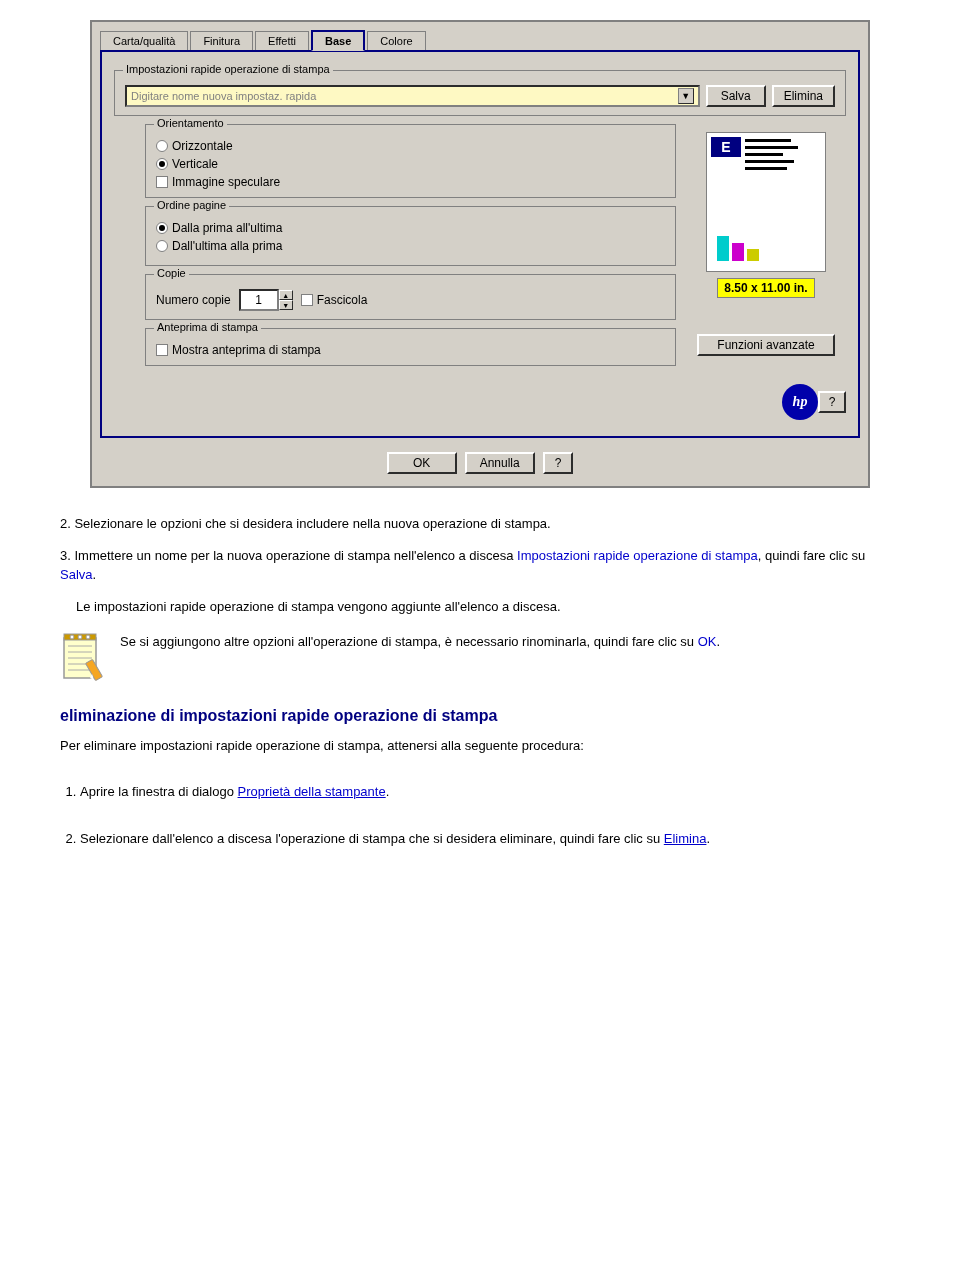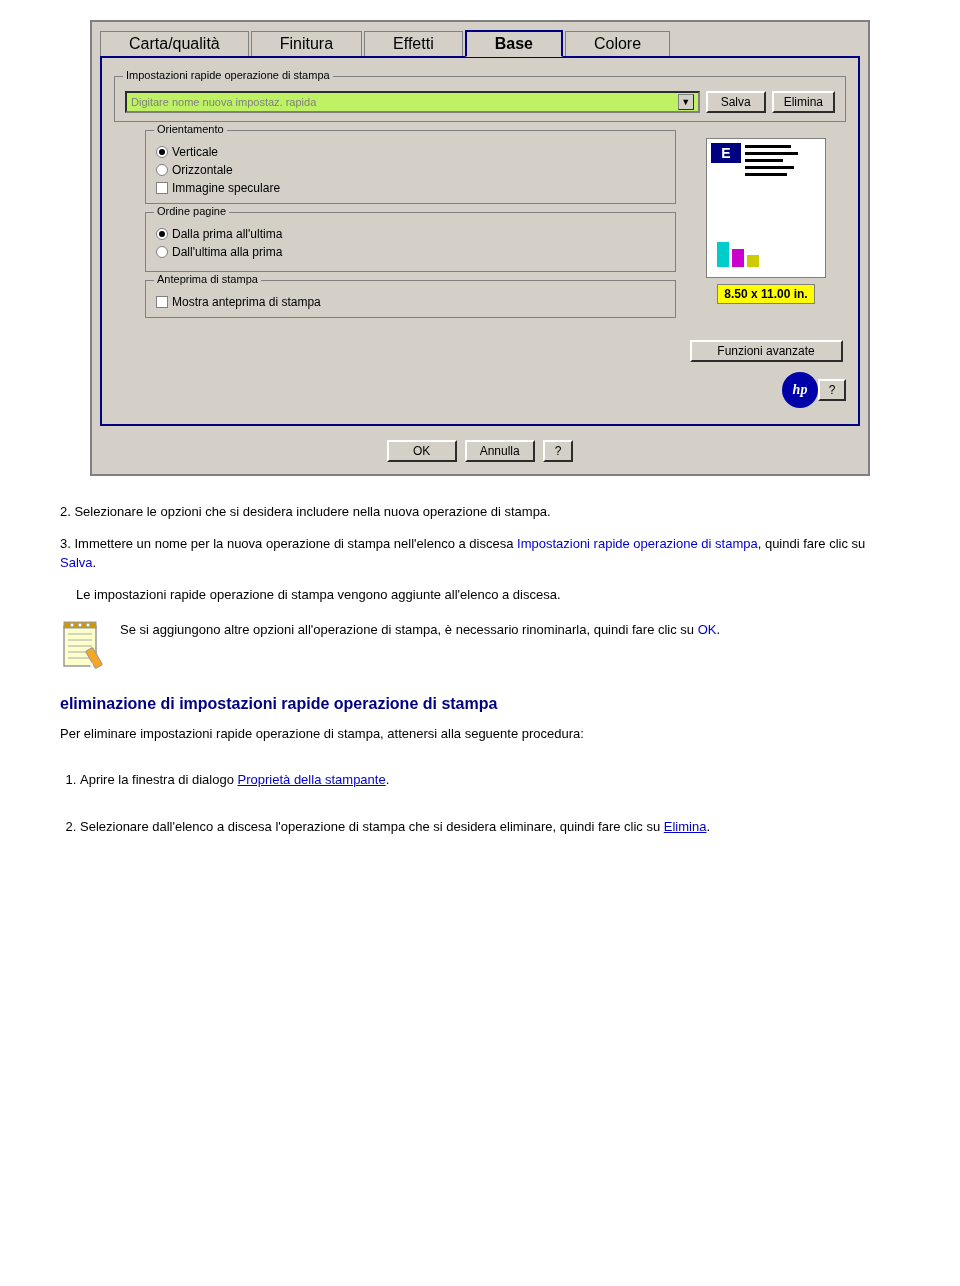--- a/index.html
+++ b/index.html
@@ -30,22 +30,22 @@
       display: flex;
       align-items: flex-end;
       margin-bottom: 0;
       gap: 2px;
     }
 
     .tab {
       background: #d4d0c8;
       border: 1px solid #808080;
       border-bottom: none;
-      padding: 3px 28px;
-      font-size: 16px;
+      padding: 3px 12px;
+      font-size: 11px;
       cursor: pointer;
       position: relative;
     }
 
     .tab.active {
       background: #d4d0c8;
       border: 2px solid #000080;
       border-bottom: 1px solid #d4d0c8;
       font-weight: bold;
       z-index: 2;
@@ -86,21 +86,21 @@
     
     .impostazioni-row {
       display: flex;
       align-items: center;
       gap: 6px;
       margin-top: 8px;
     }
 
     .dropdown-input {
       flex: 1;
-      background: #bef264;
+      background: #fef9c3;
       border: 2px inset #808080;
       padding: 2px 4px;
       font-size: 12px;
       display: flex;
       align-items: center;
       justify-content: space-between;
       height: 22px;
     }
 
     .dropdown-arrow {
@@ -423,26 +423,26 @@
         </div>
       </div>
 
       <div class="two-col">
         <div class="left-col">
 
           <div class="group-box">
             <span class="group-label">Orientamento</span>
             <div class="group-box-inner">
               <div class="radio-row">
+                <div class="radio-btn"></div>
+                <span>Orizzontale</span>
+              </div>
+              <div class="radio-row">
                 <div class="radio-btn checked"></div>
                 <span>Verticale</span>
-              </div>
-              <div class="radio-row">
-                <div class="radio-btn"></div>
-                <span>Orizzontale</span>
               </div>
               <div class="checkbox-row">
                 <div class="check-box"></div>
                 <span>Immagine speculare</span>
               </div>
             </div>
           </div>
 
           <div class="group-box">
             <span class="group-label">Ordine pagine</span>
@@ -451,20 +451,39 @@
                 <div class="radio-btn checked"></div>
                 <span>Dalla prima all'ultima</span>
               </div>
               <div class="radio-row">
                 <div class="radio-btn"></div>
                 <span>Dall'ultima alla prima</span>
               </div>
             </div>
           </div>
 
+          <div class="group-box">
+            <span class="group-label">Copie</span>
+            <div class="group-box-inner">
+              <div class="copies-row">
+                <span style="font-size:12px;">Numero copie</span>
+                <div style="display:flex; align-items:center;">
+                  <div class="number-input">1</div>
+                  <div class="spin-btns">
+                    <div class="spin-btn">▲</div>
+                    <div class="spin-btn">▼</div>
+                  </div>
+                </div>
+                <div class="checkbox-row">
+                  <div class="check-box"></div>
+                  <span style="font-size:12px;">Fascicola</span>
+                </div>
+              </div>
+            </div>
+          </div>
 
           <div class="group-box">
             <span class="group-label">Anteprima di stampa</span>
             <div class="group-box-inner">
               <div class="checkbox-row">
                 <div class="check-box"></div>
                 <span style="font-size:12px;">Mostra anteprima di stampa</span>
               </div>
             </div>
           </div>
@@ -484,21 +503,21 @@
             </div>
             <div class="preview-bars">
               <div class="bar-cyan"></div>
               <div class="bar-magenta"></div>
               <div class="bar-yellow"></div>
             </div>
           </div>
 
           <div class="size-label">8.50 x 11.00 in.</div>
 
-          <button class="win-button" style="margin-top: 30px; width: 153px;">Funzioni avanzate</button>
+          <button class="win-button" style="margin-top: 30px; width: 138px;">Funzioni avanzate</button>
         </div>
       </div>
 
       <div class="bottom-bar">
         <div class="hp-logo">
           <span>hp</span>
         </div>
         <div class="help-btn">?</div>
       </div>
 

